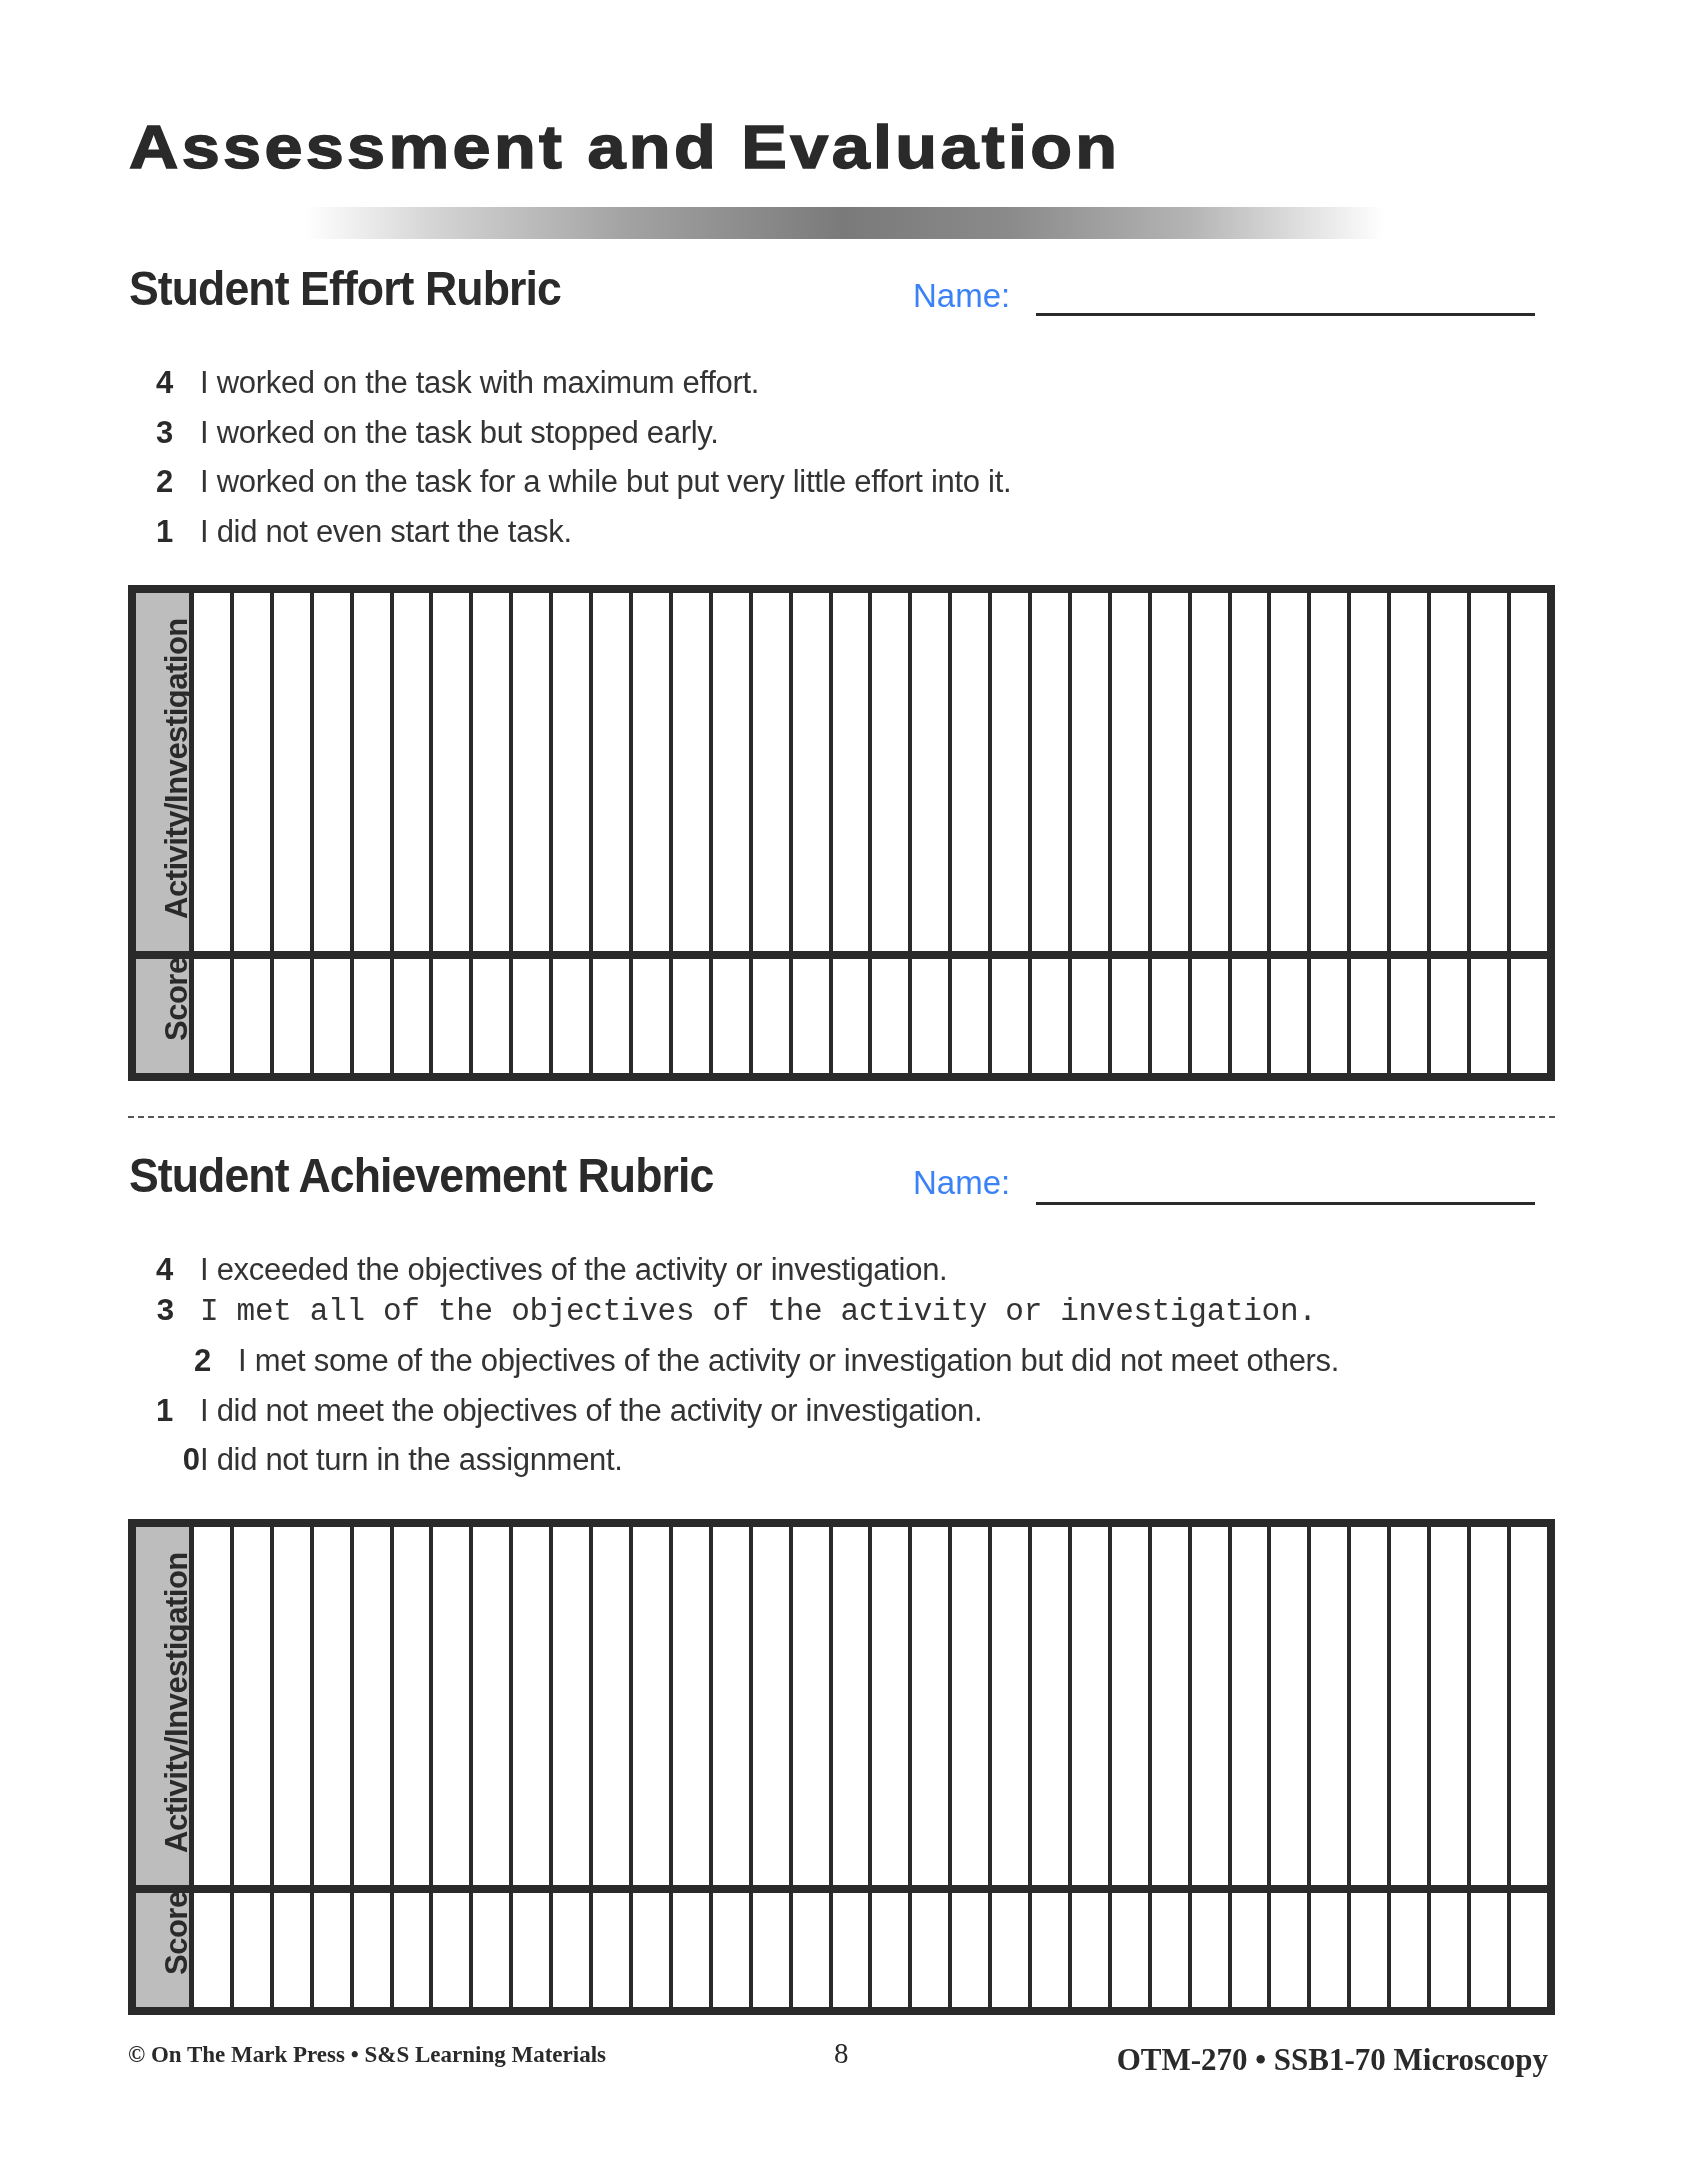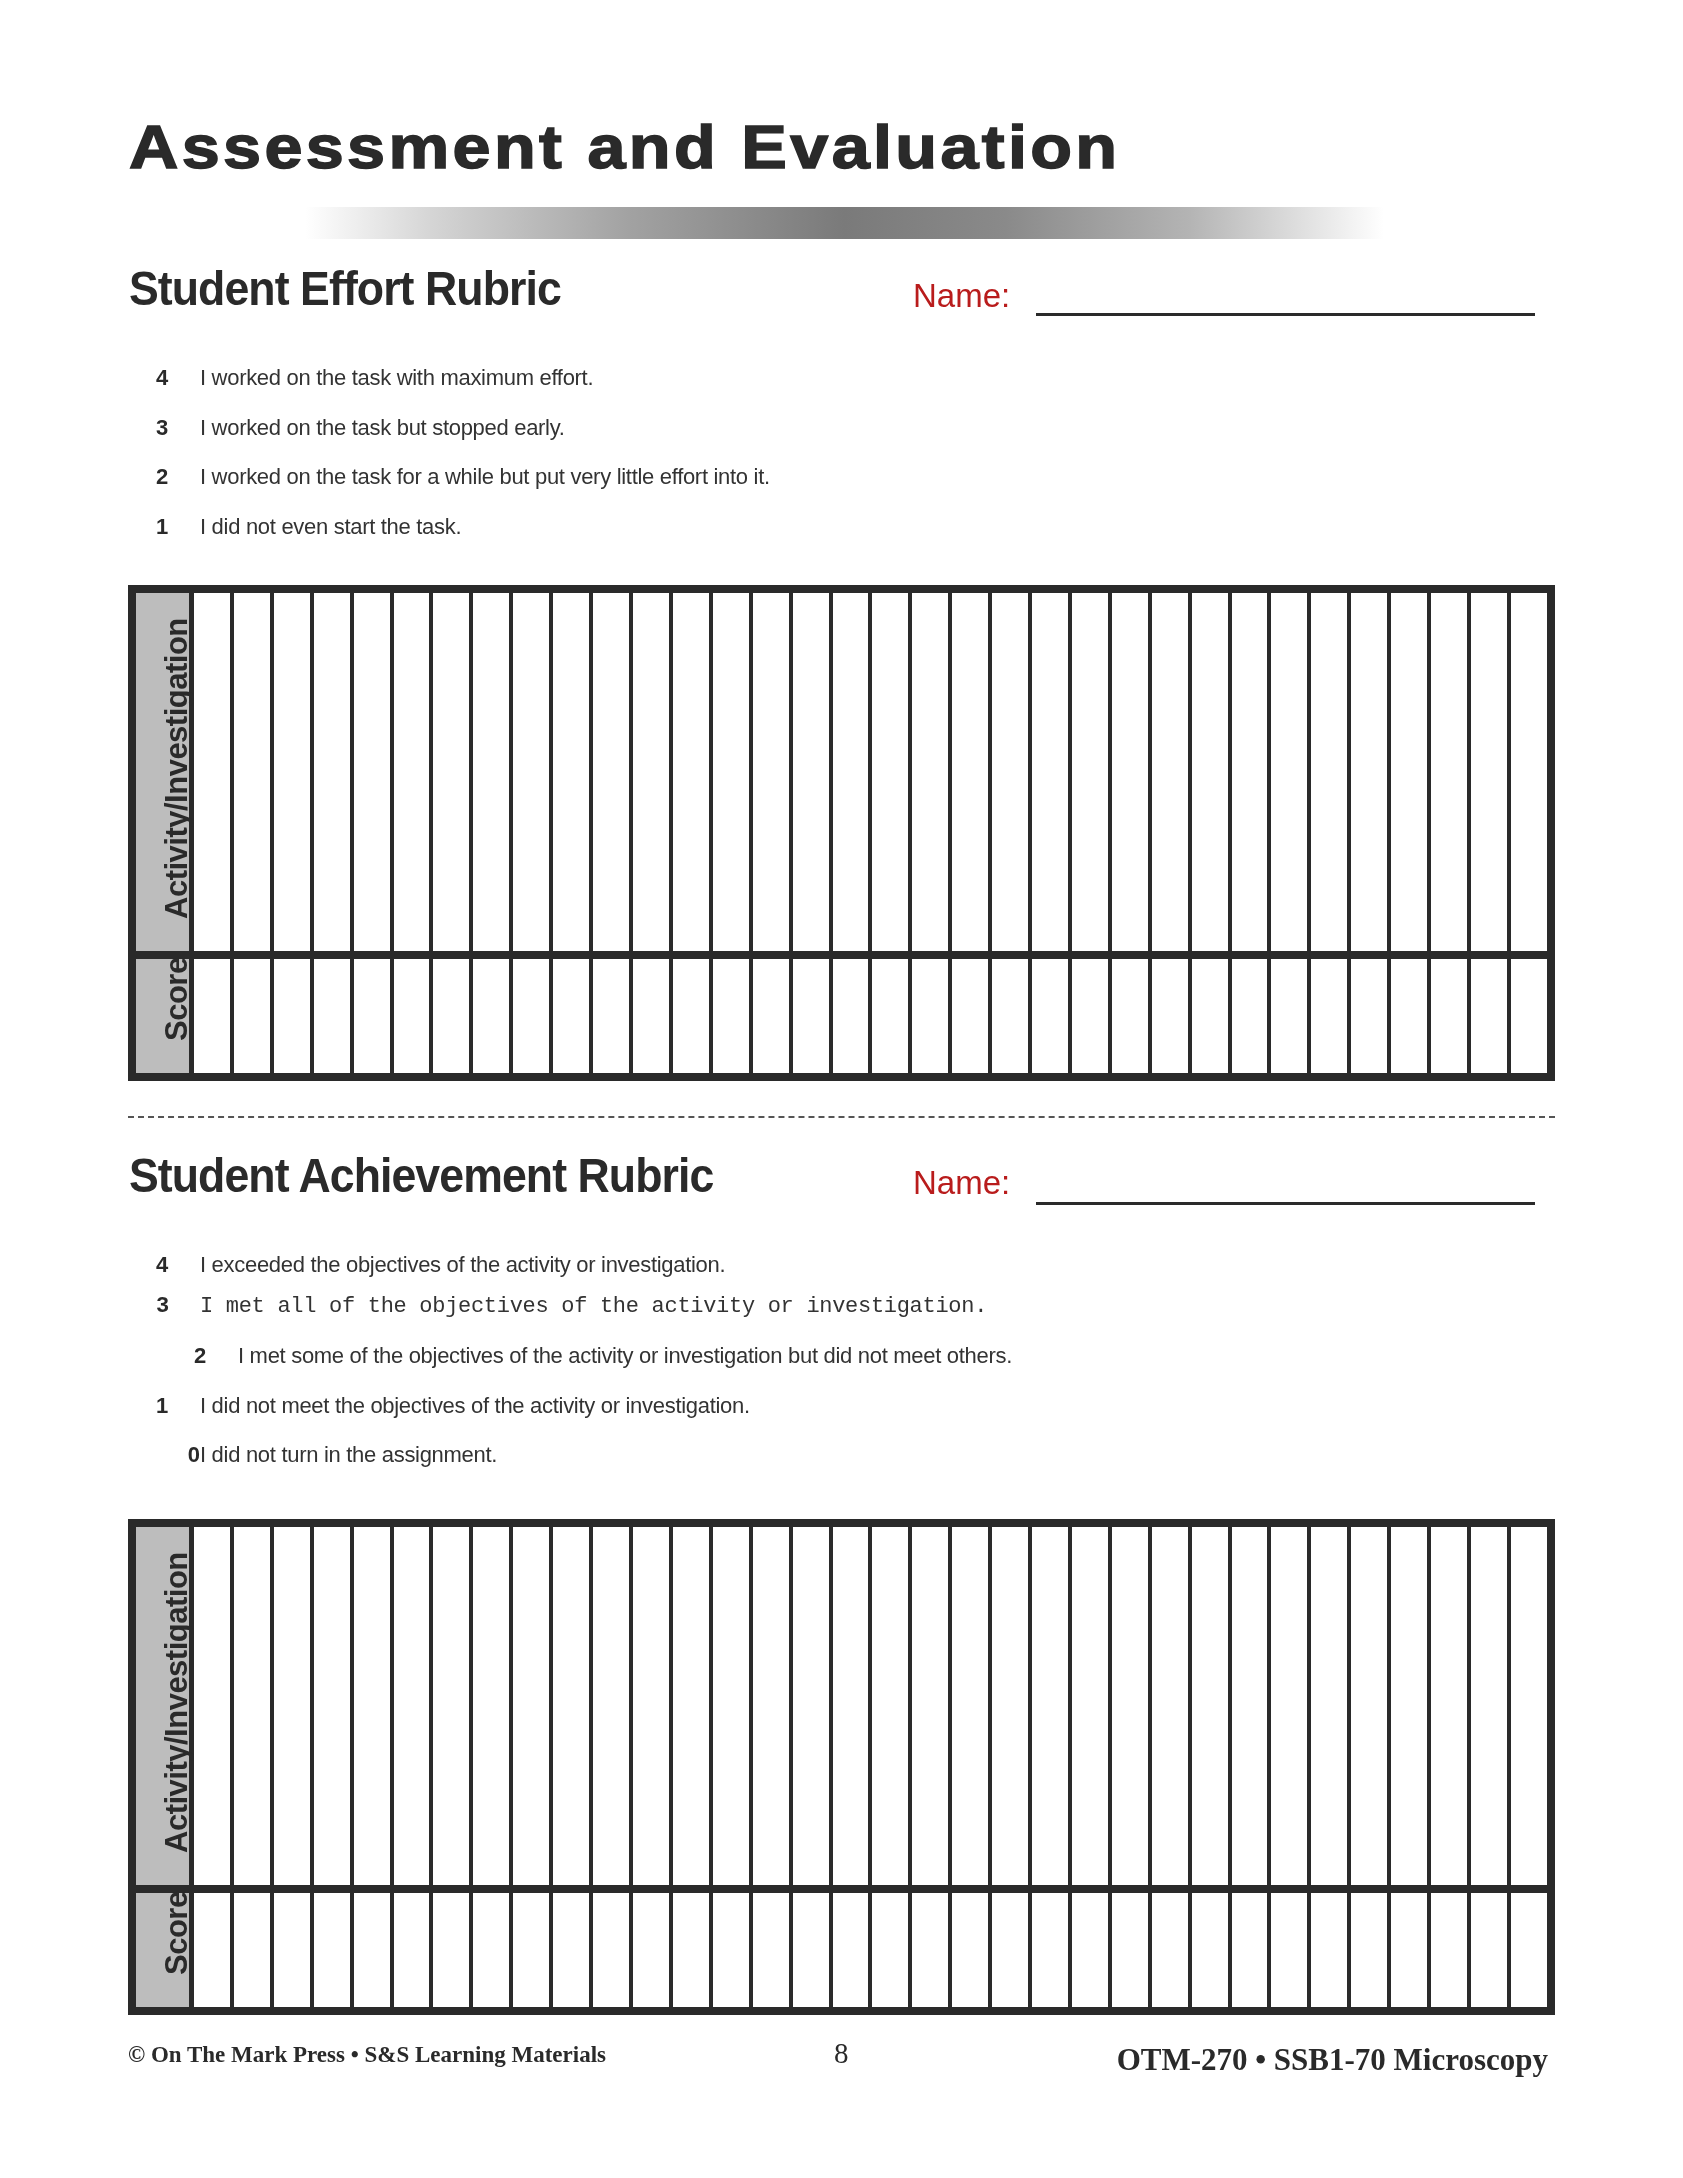--- a/index.html
+++ b/index.html
@@ -11,24 +11,24 @@
     transform: scaleX(1.12); transform-origin: left top; -webkit-text-stroke: 1.5px #2a2a2a;
   }
   .title-bar {
     left: 305px; top: 207px; width: 1079px; height: 32px;
     background: linear-gradient(to right, #ffffff 0%, #d4d4d4 12%, #a2a2a2 30%, #7a7a7a 50%, #8a8a8a 65%, #b4b4b4 82%, #e6e6e6 94%, #ffffff 100%);
   }
   .section-heading {
     left: 129px; font-size: 48px; font-weight: 700; white-space: nowrap; line-height: 1;
     letter-spacing: -1px; transform: scaleX(0.93); transform-origin: left top;
   }
-  .name-label { left: 913px; font-size: 33px; white-space: nowrap; line-height: 1; font-weight: 300; color: #b91c1c; }
+  .name-label { left: 913px; font-size: 33px; white-space: nowrap; line-height: 1; font-weight: 300; color: #3b82f6; }
   .name-line { left: 1036px; width: 499px; height: 0; border-top: 3px solid #2a2a2a; }
   .criteria { left: 156px; }
-  .criterion { position: absolute; left: 0; white-space: nowrap; font-size: 22px; line-height: 1; color: #333; }
+  .criterion { position: absolute; left: 0; white-space: nowrap; font-size: 31px; line-height: 1; color: #333; }
   .criterion .num { display: inline-block; width: 44px; font-weight: 700; color: #2a2a2a; }
   .criterion .desc { font-weight: 400; letter-spacing: -0.3px; }
   .rubric-table { left: 128px; width: 1427px; height: 496px; box-sizing: border-box; border: 8px solid #2a2a2a; }
   .rubric-table .row { position: absolute; left: 0; right: 0; display: flex; }
   .rubric-table .row.top { top: 0; height: 358px; }
   .rubric-table .row.bottom { top: 366px; bottom: 0; }
   .rubric-table .hsep { position: absolute; left: 0; right: 0; top: 358px; height: 8px; background: #2a2a2a; }
   .row-label {
     width: 53px; flex: 0 0 53px; background: #bdbdbd; position: relative;
     border-right: 5px solid #2a2a2a; box-sizing: content-box;

